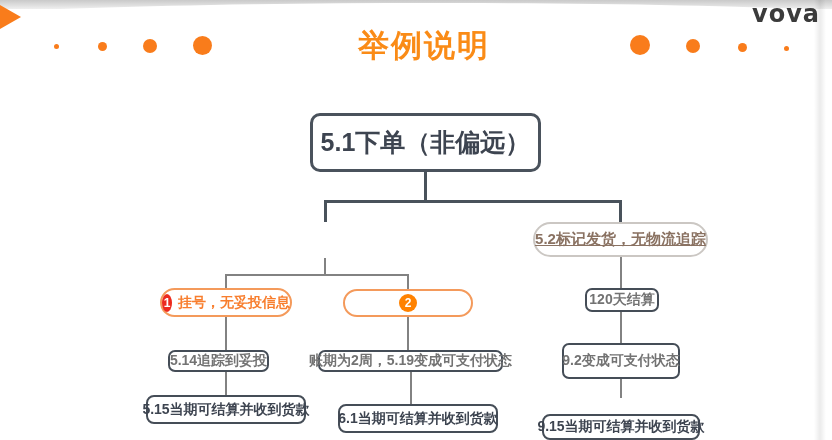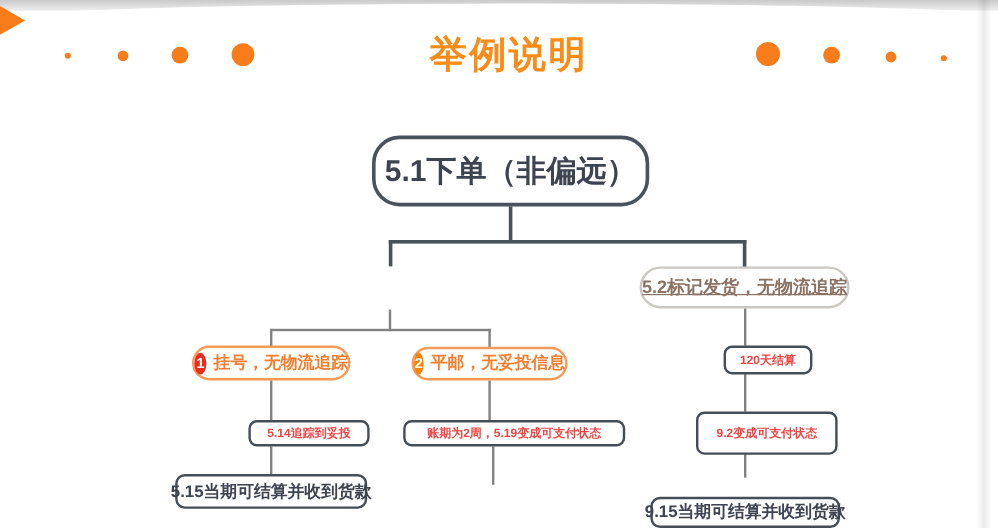--- a/index.html
+++ b/index.html
@@ -35,22 +35,22 @@
   .root{border:3px solid #4A525C;border-radius:10px;color:#3D4450;
         font-weight:bold;font-size:25px;}
   .pill{border:2px solid #CBC7C3;border-radius:999px;color:#8A7262;
         font-weight:bold;font-size:15px;}
   .pill-o{border:2px solid #F49A5B;border-radius:999px;color:#F87E2E;
           font-weight:bold;font-size:14px;gap:6px;}
   .badge{display:inline-flex;align-items:center;justify-content:center;
          width:18px;height:18px;border-radius:50%;color:#fff;font-size:12px;font-weight:bold;}
   .badge.red{background:#EC2A1E;}
   .badge.orange{background:#FF8201;}
-  .box-sm{border:2.5px solid #454D57;border-radius:7px;color:#ef4444;
-          font-weight:bold;font-size:10px;margin-left:18px;}
+  .box-sm{border:2.5px solid #454D57;border-radius:7px;color:#737373;
+          font-weight:bold;font-size:14px;}
   .box-md{border:2.5px solid #454D57;border-radius:8px;color:#3D4450;
           font-weight:bold;font-size:14px;}
   
   .line{position:absolute;background:#49525B;}
   .line.light{background:#828282;}
 </style>
 </head>
 <body>
 
 <div class="slide">
@@ -63,54 +63,55 @@
   <span class="dot d-l1"></span>
   <span class="dot d-l2"></span>
   <span class="dot d-l3"></span>
   <span class="dot d-l4"></span>
   <span class="dot d-r1"></span>
   <span class="dot d-r2"></span>
   <span class="dot d-r3"></span>
   <span class="dot d-r4"></span>
 
   <div class="title">举例说明</div>
+  <div class="logo">vova</div>
 
   <div class="line" style="left:424px;top:172px;width:3px;height:30px;"></div>
   <div class="line" style="left:324px;top:200px;width:298px;height:3px;"></div>
   <div class="line" style="left:324px;top:200px;width:3px;height:22px;"></div>
   <div class="line" style="left:619px;top:200px;width:3px;height:24px;"></div>
 
   <div class="line light" style="left:324px;top:258px;width:2px;height:18px;"></div>
   <div class="line light" style="left:225px;top:274px;width:184px;height:2px;"></div>
   <div class="line light" style="left:225px;top:274px;width:2px;height:15px;"></div>
   <div class="line light" style="left:407px;top:274px;width:2px;height:16px;"></div>
 
   <div class="line light" style="left:225px;top:317px;width:2px;height:33px;"></div>
   <div class="line light" style="left:407px;top:317px;width:2px;height:33px;"></div>
   <div class="line light" style="left:620px;top:257px;width:2px;height:31px;"></div>
   <div class="line light" style="left:620px;top:311px;width:2px;height:32px;"></div>
 
   <div class="line light" style="left:225px;top:372px;width:2px;height:32px;"></div>
   <div class="line light" style="left:410px;top:372px;width:2px;height:32px;"></div>
   <div class="line light" style="left:620px;top:366px;width:2px;height:32px;"></div>
 
-  <div class="node root" style="left:310px;top:113px;width:231px;height:59px;border-radius:23px;">5.1下单（非偏远）</div>
+  <div class="node root" style="left:310px;top:113px;width:231px;height:59px;">5.1下单（非偏远）</div>
 
   <div class="node pill" style="left:533px;top:222px;width:175px;height:35px;text-decoration:underline;">5.2标记发货，无物流追踪</div>
 
   <div class="node pill-o" style="left:160px;top:288px;width:132px;height:29px;">
     <span class="badge red">1</span>
-    <span>挂号，无物流追踪</span>
+    <span>挂号，无妥投信息</span>
   </div>
   <div class="node pill-o" style="left:343px;top:289px;width:130px;height:28px;">
     <span class="badge orange">2</span>
-    <span>平邮，无妥投信息</span>
   </div>
   <div class="node box-sm" style="left:585px;top:288px;width:74px;height:24px;">120天结算</div>
 
-  <div class="node box-sm" style="left:189px;top:350px;width:101px;height:22px;">5.14追踪到妥投</div>
+  <div class="node box-sm" style="left:168px;top:350px;width:101px;height:22px;">5.14追踪到妥投</div>
   <div class="node box-sm" style="left:318px;top:350px;width:185px;height:22px;">账期为2周，5.19变成可支付状态</div>
   <div class="node box-sm" style="left:562px;top:343px;width:118px;height:36px;">9.2变成可支付状态</div>
 
   <div class="node box-md" style="left:146px;top:395px;width:160px;height:29px;">5.15当期可结算并收到货款</div>
+  <div class="node box-md" style="left:338px;top:404px;width:160px;height:29px;">6.1当期可结算并收到货款</div>
   <div class="node box-md" style="left:542px;top:398px;width:158px;height:26px;margin-top:16px;">9.15当期可结算并收到货款</div>
 
 </div>
 
 </body></html>

